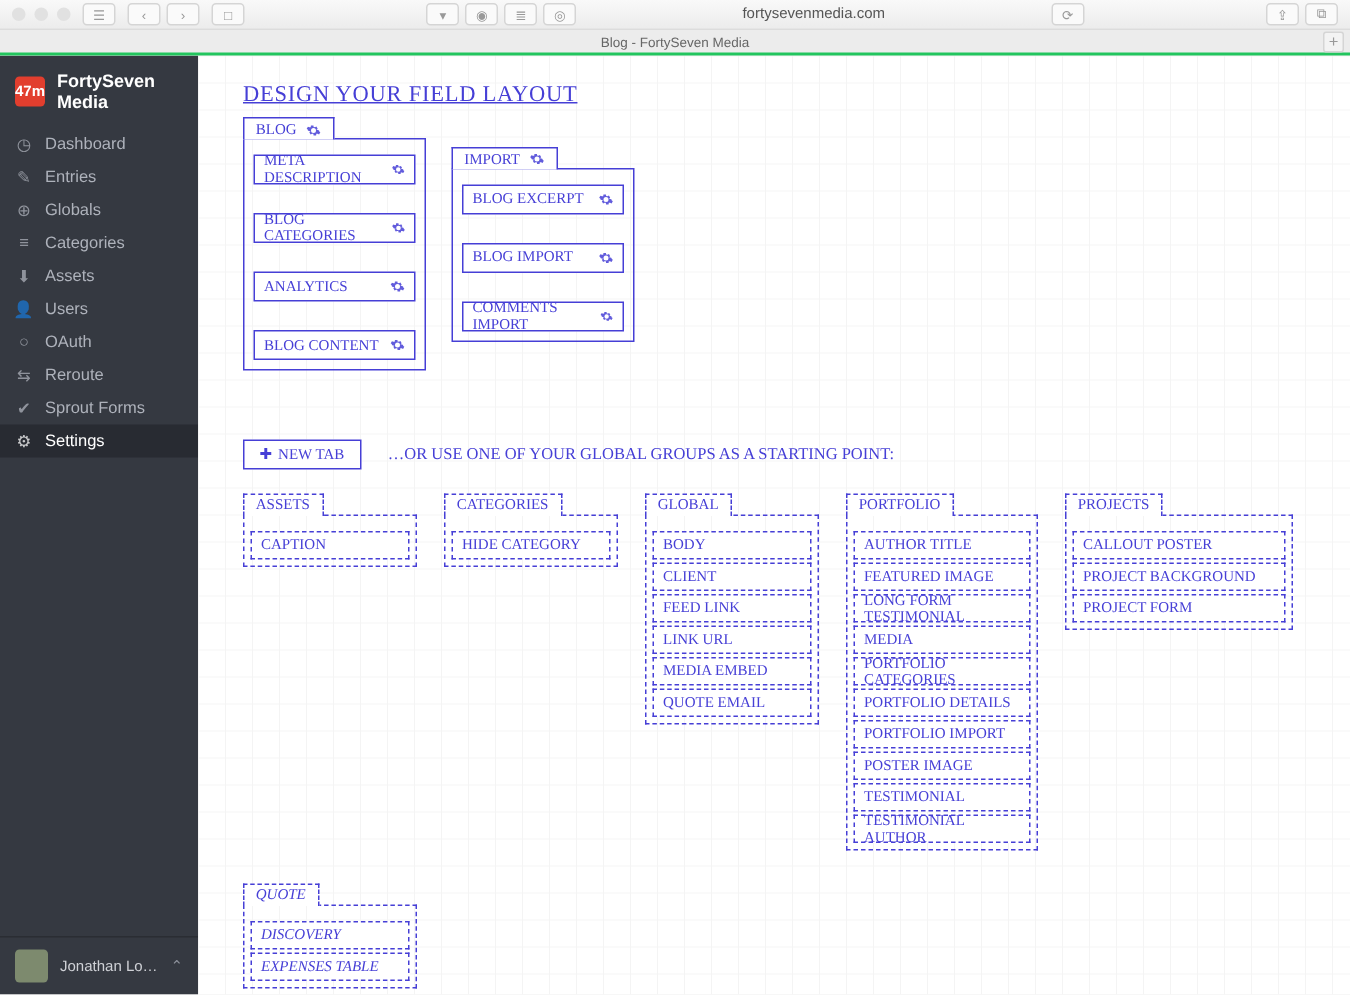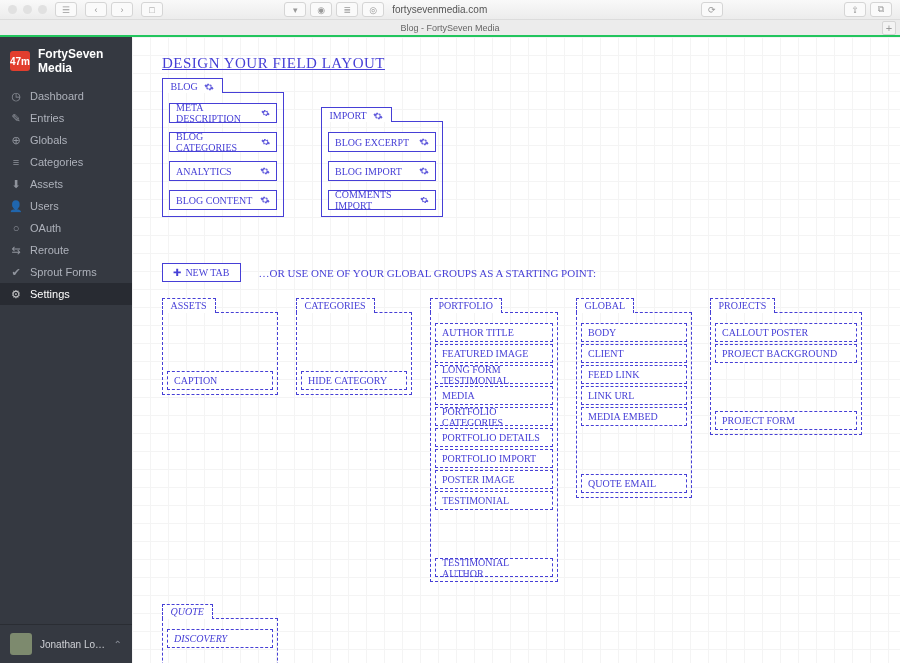--- a/index.html
+++ b/index.html
@@ -4,21 +4,21 @@
 <style>
 * { margin: 0; padding: 0; box-sizing: border-box; }
 html, body { width: 900px; height: 663px; font-family: -apple-system, "Helvetica Neue", Arial, sans-serif; background: #f2f2f2; overflow: hidden; }
 
 
 .browser-chrome { height: 20px; background: linear-gradient(#f9f9f9,#ececec); border-bottom:1px solid #dcdcdc; display:flex; align-items:center; padding:0 8px; gap:8px; }
 .traffic { display:flex; gap:6px; }
 .dot { width:9px; height:9px; border-radius:50%; background:#e1e1e1; }
 .chrome-btn { width:22px; height:15px; border:1px solid #d5d5d5; border-radius:3px; background:#fafafa; display:flex; align-items:center; justify-content:center; font-size:9px; color:#999; }
 .chrome-group { display:flex; gap:4px; }
-.addr { flex:1; font-size:10px; color:#555; }
+.addr { flex:1; text-align:center; font-size:10px; color:#555; }
 .tabbar { height:17px; background:#ececec; border-bottom:2px solid #22c55e; display:flex; align-items:center; justify-content:center; font-size:9px; color:#666; position:relative;}
 .tabbar .plus { position:absolute; right:4px; top:1px; width:14px; height:14px; border:1px solid #d5d5d5; border-radius:2px; display:flex; align-items:center; justify-content:center; font-size:11px; color:#999; background:#f3f3f3;}
 .viewport { height: 626px; display:flex; }
 
 
 .sidebar { width:132px; background:#353941; color:#cfd1d6; font-size:11px; display:flex; flex-direction:column; }
 .brand { display:flex; align-items:center; gap:8px; padding:10px 10px; color:#fff; font-weight:600; font-size:12px; }
 .brand-badge { width:22px; height:20px; background:#e23e2e; border-radius:3px; display:flex; align-items:center; justify-content:center; color:#fff; font-size:10px; font-weight:700; }
 .nav { flex:1; }
 .nav-item { display:flex; align-items:center; gap:8px; height:22px; padding:0 10px; color:#aeb2bb; cursor:pointer; }
@@ -33,39 +33,39 @@
 .main { flex:1; background:#fff;
   background-image: linear-gradient(#f4f4f4 1px, transparent 1px), linear-gradient(90deg,#f4f4f4 1px, transparent 1px);
   background-size: 18px 18px;
   padding: 18px 18px 0 30px;
   overflow:hidden;
   font-family: "Comic Sans MS", "Segoe Script", cursive;
   color:#463fd6;
 }
 .title { font-size:15px; text-decoration:underline; letter-spacing:.5px; margin-bottom:20px; }
 
-.row { display:flex; gap:37px; align-items:flex-end; }
+.row { display:flex; gap:17px; align-items:center; }
 
 
 .tabbox { position:relative; border:1.5px solid #463fd6; padding:10px 6px 6px; width:118px; }
 .tabbox .tab-label { position:absolute; top:-15px; left:-1.5px; height:15px; border:1.5px solid #463fd6; border-bottom:none; background:#fff; padding:1px 8px 0; font-size:10px; display:flex; gap:6px; align-items:center;}
 .gear { width:10px; height:10px; }
-.field { border:1px solid #463fd6; height:20px; display:flex; align-items:center; justify-content:space-between; padding:0 6px; margin-bottom:9px; font-size:10px; background:#fff;}
+.field { border:1px solid #463fd6; height:20px; display:flex; align-items:center; justify-content:space-between; padding:0 6px; margin-bottom:19px; font-size:10px; background:#fff;}
 .field:last-child { margin-bottom:0; }
 .tabbox.wide { width:122px; }
 
 .midrow { display:flex; align-items:center; gap:18px; margin-top:46px; margin-bottom:30px;}
 .newtab { border:1.5px solid #463fd6; padding:3px 10px; font-size:10px; display:flex; gap:4px; align-items:center; background:#fff;}
 .hint { font-size:11px; }
 
 
 .dashbox { position:relative; border:1.5px dashed #463fd6; padding:10px 4px 4px; }
 .dashbox .tab-label { position:absolute; top:-15px; left:-1.5px; height:15px; border:1.5px dashed #463fd6; border-bottom:none; background:#fff; padding:1px 8px 0; font-size:10px; }
 .dfield { border:1px dashed #463fd6; height:19px; display:flex; align-items:center; padding:0 6px; margin-bottom:2px; font-size:10px; background:#fff;}
-.dfield:last-child{margin-bottom:0;margin-top:48px;}
+.dfield:last-child{margin-bottom:0;}
 
 .groupsrow { display:flex; gap:18px; align-items:flex-start; flex-wrap:nowrap;}
 .groupsrow .dashbox { flex: 0 0 auto; }
 
 svg { display:block; }
 </style>
 </head>
 <body>
 
 <div class="browser-chrome">
@@ -231,43 +231,43 @@
     </div>
 
     <div class="groupsrow" id="groups">
         <div class="dashbox" style="width: 116px;">
           <div class="tab-label">ASSETS</div>
           <div class="dfield">CAPTION</div>
         </div>
         <div class="dashbox" style="width: 116px;">
           <div class="tab-label">CATEGORIES</div>
           <div class="dfield">HIDE CATEGORY</div>
+        </div>
+        <div class="dashbox" style="width: 116px;">
+          <div class="tab-label">GLOBAL</div>
+          <div class="dfield">BODY</div>
+          <div class="dfield">CLIENT</div>
+          <div class="dfield">FEED LINK</div>
+          <div class="dfield">LINK URL</div>
+          <div class="dfield">MEDIA EMBED</div>
+          <div class="dfield">QUOTE EMAIL</div>
         </div>
         <div class="dashbox" style="width: 128px;">
           <div class="tab-label">PORTFOLIO</div>
           <div class="dfield">AUTHOR TITLE</div>
           <div class="dfield">FEATURED IMAGE</div>
           <div class="dfield">LONG FORM TESTIMONIAL</div>
           <div class="dfield">MEDIA</div>
           <div class="dfield">PORTFOLIO CATEGORIES</div>
           <div class="dfield">PORTFOLIO DETAILS</div>
           <div class="dfield">PORTFOLIO IMPORT</div>
           <div class="dfield">POSTER IMAGE</div>
           <div class="dfield">TESTIMONIAL</div>
           <div class="dfield">TESTIMONIAL AUTHOR</div>
         </div>
-        <div class="dashbox" style="width: 116px;">
-          <div class="tab-label">GLOBAL</div>
-          <div class="dfield">BODY</div>
-          <div class="dfield">CLIENT</div>
-          <div class="dfield">FEED LINK</div>
-          <div class="dfield">LINK URL</div>
-          <div class="dfield">MEDIA EMBED</div>
-          <div class="dfield">QUOTE EMAIL</div>
-        </div>
         <div class="dashbox" style="width: 152px;">
           <div class="tab-label">PROJECTS</div>
           <div class="dfield">CALLOUT POSTER</div>
           <div class="dfield">PROJECT BACKGROUND</div>
           <div class="dfield">PROJECT FORM</div>
         </div>
       </div>
 
     <div class="groupsrow" id="groups2" style="margin-top:36px;font-style:italic;">
         <div class="dashbox" style="width: 116px;">

